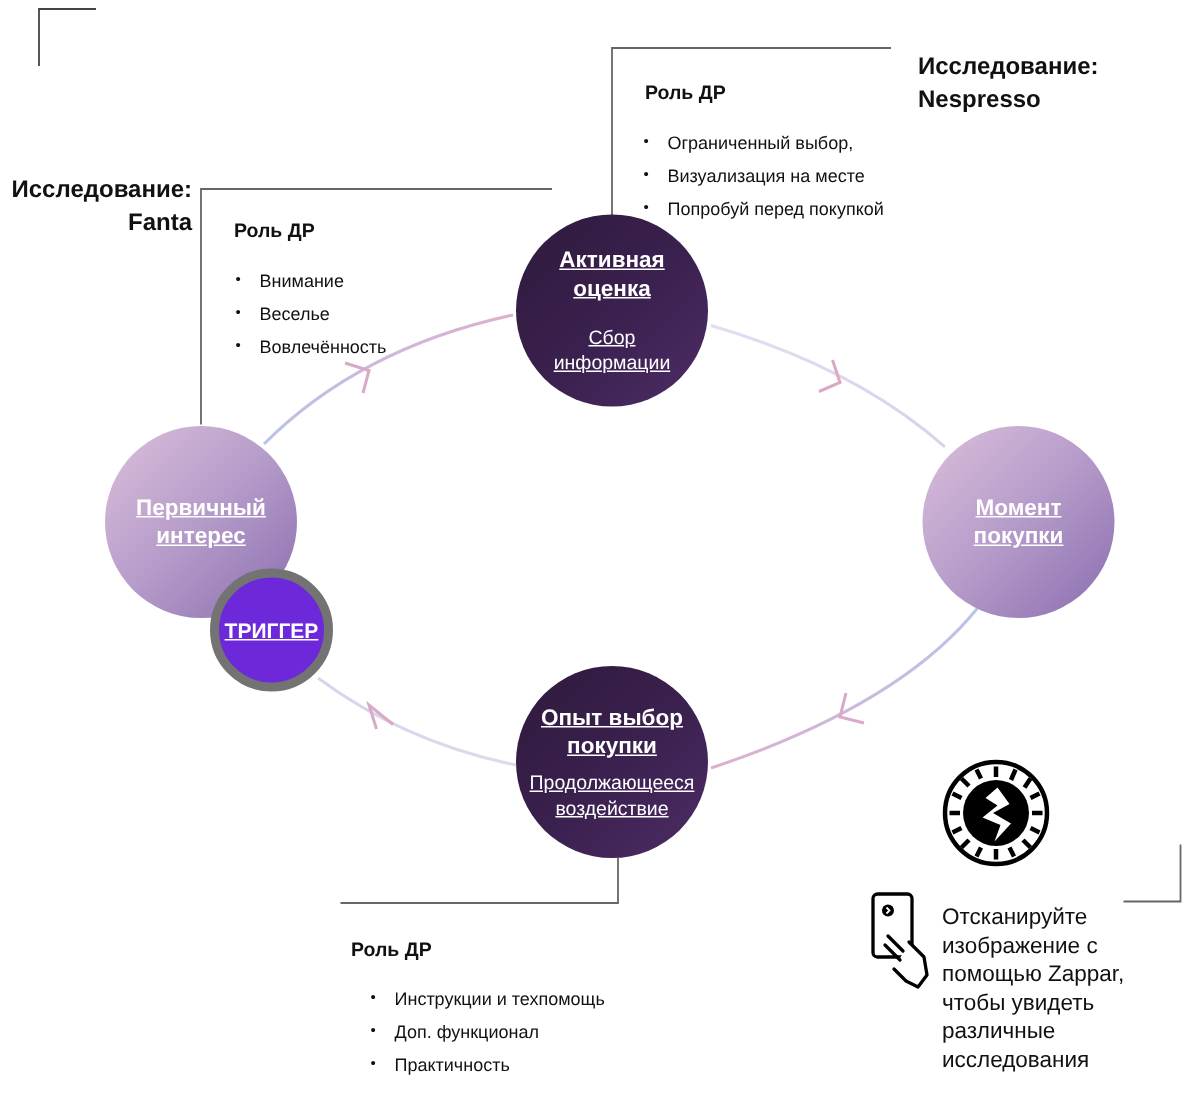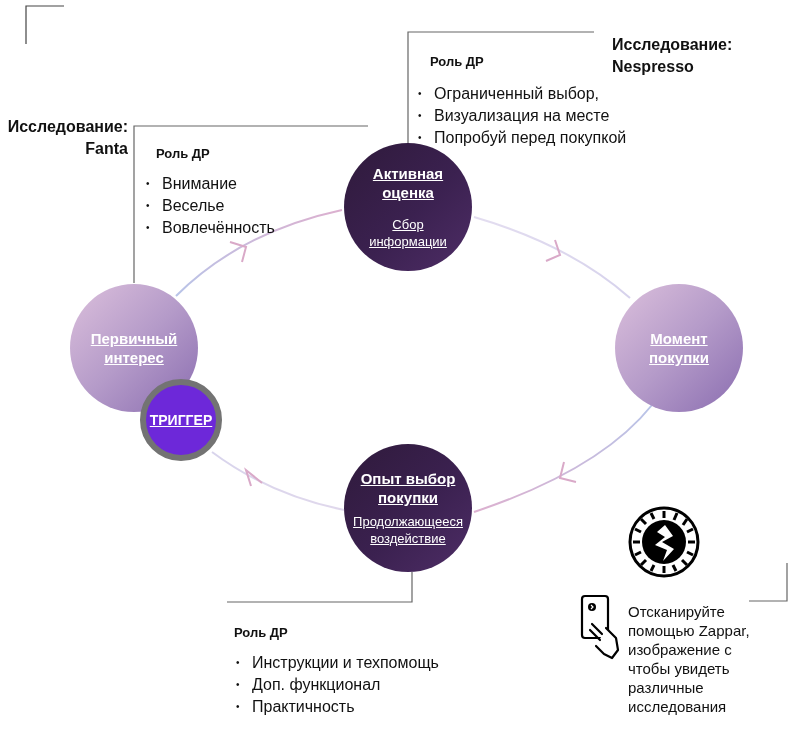--- a/index.html
+++ b/index.html
@@ -12,21 +12,21 @@
             align-items: center; justify-content: center; text-align: center; color: #fff;
             box-sizing: border-box; text-decoration: underline; }
   .circle.dark { background: linear-gradient(135deg, #2f1a3b 0%, #3b2150 55%, #4e2d66 100%); }
   .circle.light { background: linear-gradient(135deg, #dcc0dc 0%, #b59bc9 50%, #8a6db0 100%); }
   .circle .t { font-weight: bold; font-size: 15px; line-height: 19px; }
   .circle .s { font-size: 13px; line-height: 17px; }
   .trigger { background: #6d28d9; border: 6px solid #737373; }
   .trigger .t { font-size: 14px; }
 
   .role-title { font-weight: bold; font-size: 13px; margin-top: 12px; }
-  .role-list { list-style: none; margin: 4px; padding: 0; font-size: 16px; }
+  .role-list { list-style: none; margin: 15px; padding: 0; font-size: 12px; }
   .role-list li { position: relative; padding-left: 16px; height: 22px; line-height: 22px; }
   .role-list li::before { content: "•"; position: absolute; left: 0; font-size: 10px; }
   .study { font-weight: bold; font-size: 16px; line-height: 22px; }
   .scan-text { font-weight: normal; font-size: 15px; line-height: 19px; color: #111; }
 </style>
 </head>
 <body>
 
 <svg class="bg" width="794" height="734">
   <defs>
@@ -159,18 +159,18 @@
 
 <svg class="abs" style="left:578px; top:592px;" width="48" height="70" viewBox="0 0 48 70">
   <rect x="4" y="4" width="26" height="42" rx="3" fill="#fff" stroke="#000" stroke-width="2.2"></rect>
   <circle cx="14" cy="15" r="4" fill="#000"></circle>
   <path d="M13 13 L15 15 L13 17" stroke="#fff" stroke-width="1.2" fill="none"></path>
   <path d="M14 32 L24 42 M12 38 L22 48 M28 36 L38 46 L40 58 L34 66 L26 62 L18 54" fill="#fff" stroke="#000" stroke-width="2.2" stroke-linejoin="round" stroke-linecap="round"></path>
 </svg>
 
 <div class="abs scan-text" style="left:628px; top:602px;">
   <div>Отсканируйте</div>
+  <div>изображение с</div>
   <div>помощью Zappar,</div>
-  <div>изображение с</div>
   <div>чтобы увидеть</div>
   <div>различные</div>
   <div>исследования</div>
 </div>
 
 </body></html>

